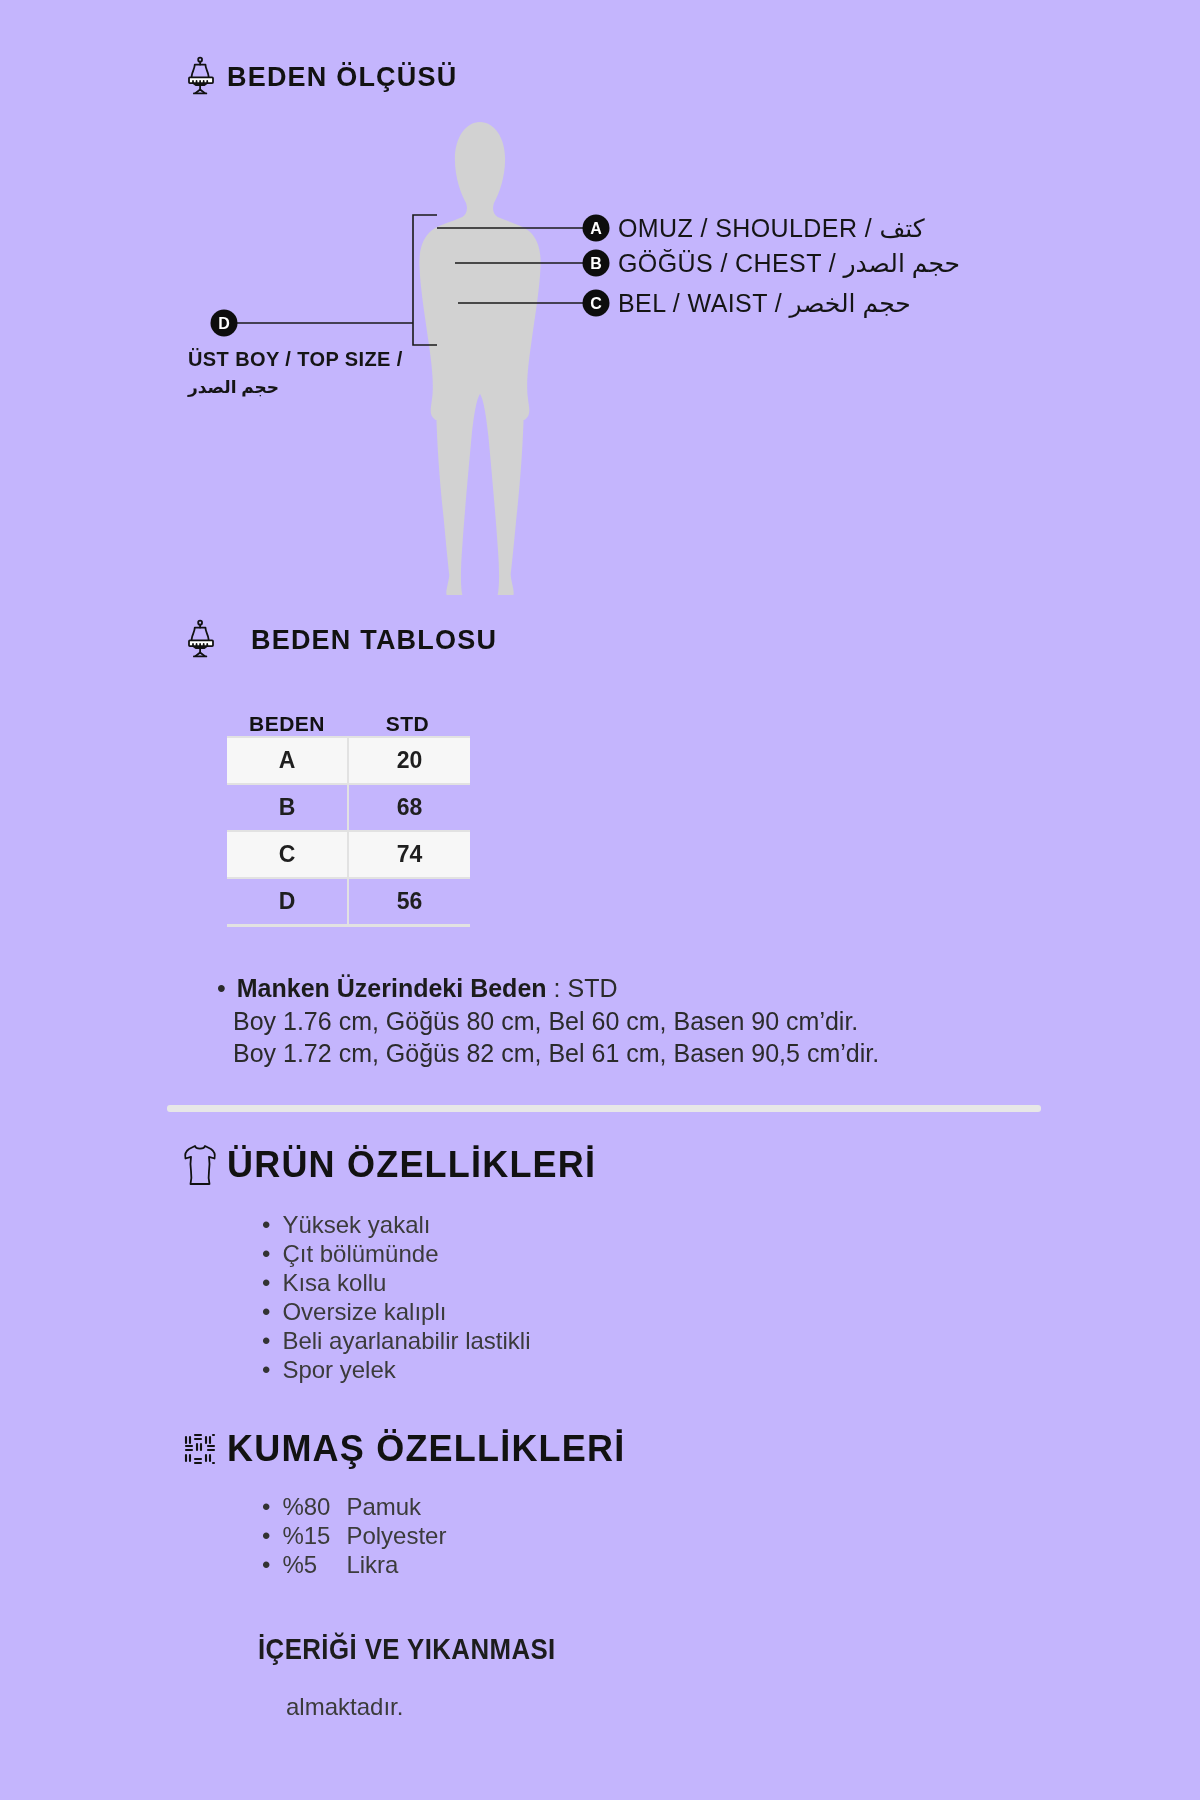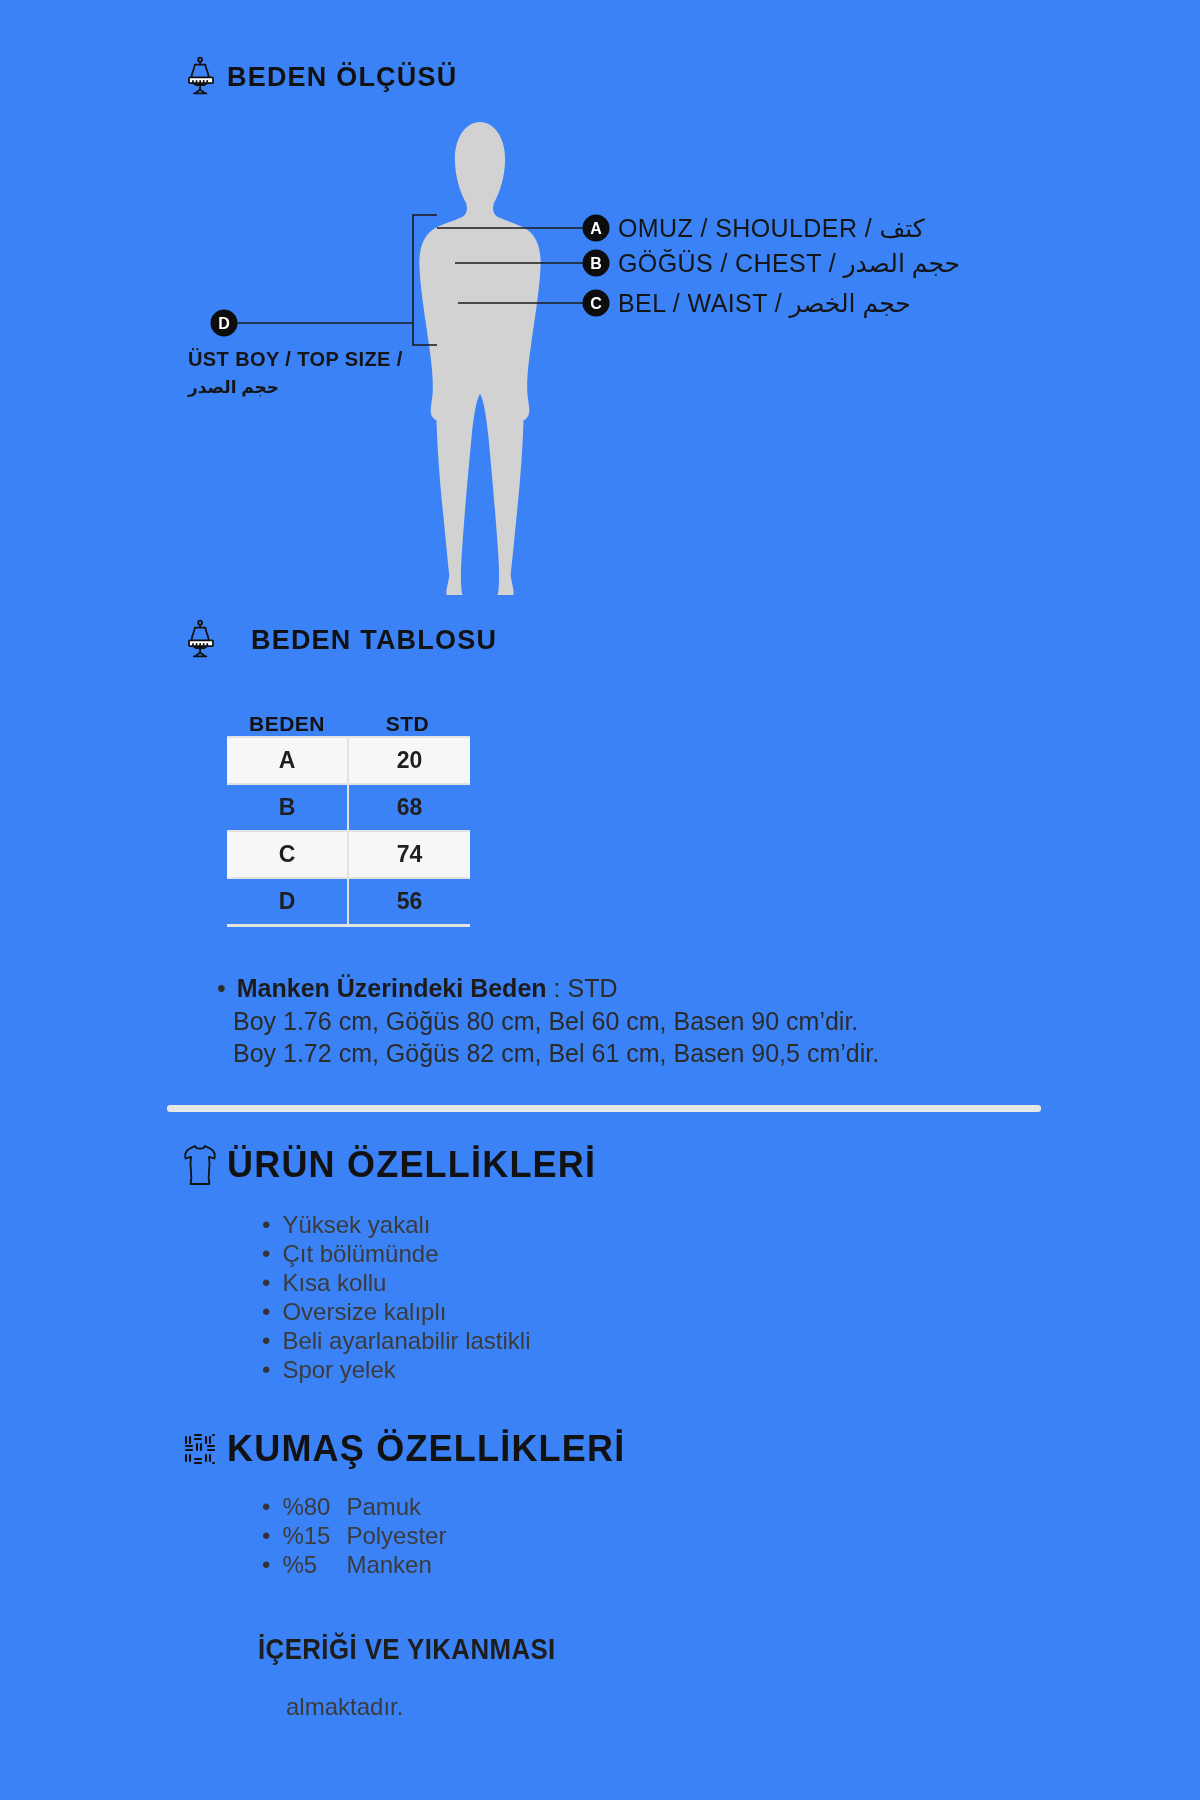--- a/index.html
+++ b/index.html
@@ -1,17 +1,17 @@
 <!DOCTYPE html>
 <html lang="tr"><head>
 <meta charset="utf-8">
 <style>
   html,body{margin:0;padding:0;background:#fff;}
   #canvas{
-    position:relative;width:1200px;height:1800px;background:#3b82f6;overflow:hidden;
+    position:relative;width:1200px;height:1800px;background:#c4b5fd;overflow:hidden;
     font-family:"Liberation Sans","DejaVu Sans",sans-serif;color:#1a1a1a;
   }
   .abs{position:absolute;}
   
   .sec-head{display:flex;align-items:center;gap:10px;}
   .sec-head .ttl{font-size:27px;font-weight:700;letter-spacing:1.2px;color:#121212;white-space:nowrap;}
   .sec-head.small .ttl{font-size:36px;}
   
   .diagram-label{height:28px;line-height:28px;font-size:25px;font-weight:400;letter-spacing:.4px;color:#151515;white-space:nowrap;}
   .badge-note{font-size:20px;font-weight:700;letter-spacing:.4px;color:#151515;white-space:nowrap;}
@@ -225,21 +225,21 @@
             <path d="M23,23 v6 M27,23 v6"></path>
           <path d="M30,3 h1 M30,31 h1"></path>
         </g>
       </svg>
     </span>
     <span class="ttl">KUMAŞ ÖZELLİKLERİ</span>
   </div>
   <div class="abs blist fab" style="left:262px;top:1492px;">
     <div class="it"><span class="pct">%80</span><span>Pamuk</span></div>
     <div class="it"><span class="pct">%15</span><span>Polyester</span></div>
-    <div class="it"><span class="pct">%5</span><span>Manken</span></div>
+    <div class="it"><span class="pct">%5</span><span>Likra</span></div>
   </div>
 
   <div class="abs care-title" style="left:258px;top:1632px;">İÇERİĞİ VE YIKANMASI</div>
   <div class="abs care-text" style="left:264px;top:1692px;width:700px;">
     <div class="cont">almaktadır.</div>
   </div>
 
 </div>
 
 </body></html>

